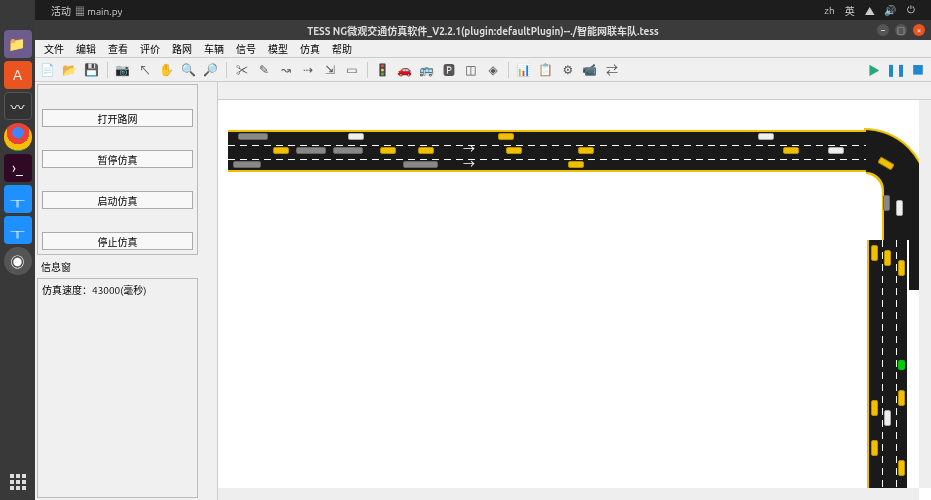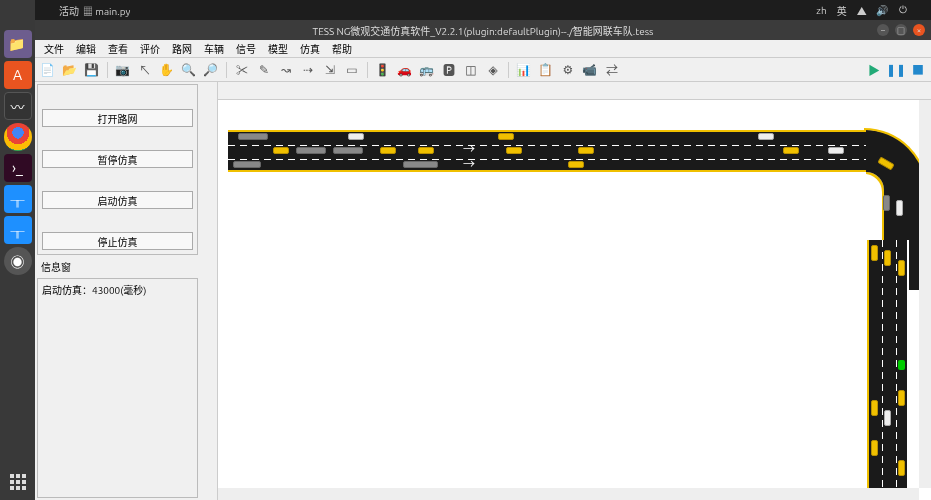--- a/index.html
+++ b/index.html
@@ -9,24 +9,24 @@
 .li-files { background: #6d5d8e; }
 .li-store { background: #e95420; }
 .li-monitor { background: #333; border: 1px solid #555; }
 .li-chrome { background: radial-gradient(circle at 50% 35%, #4285f4 25%, #ea4335 25% 50%, #fbbc05 50% 75%, #34a853 75%); border-radius: 50%; }
 .li-term { background: #300a24; }
 .li-blue { background: #1e90ff; }
 .li-disc { background: #555; border-radius: 50%; }
 .li-apps { background: transparent; display: grid; grid-template-columns: repeat(3,4px); grid-template-rows: repeat(3,4px); gap: 2px; margin-top: auto; margin-bottom: 10px; }
 .li-apps span { background: #ddd; width: 4px; height: 4px; }
 .main { flex: 1; display: flex; flex-direction: column; }
-.topbar { height: 20px; background: #1d1d1d; color: #ccc; display: flex; align-items: center; padding: 0 24px; font-size: 10px; }
+.topbar { height: 20px; background: #1d1d1d; color: #ccc; display: flex; align-items: center; padding: 0 16px; font-size: 10px; }
 .topbar .center { position: absolute; left: 50%; transform: translateX(-50%); margin-top: 36px; }
 .topbar .right { margin-left: auto; display: flex; gap: 10px; align-items: center; }
-.titlebar { height: 20px; background: #3b3b3b; color: #ddd; display: flex; align-items: center; justify-content: center; font-size: 10px; font-weight: normal; position: relative; }
+.titlebar { height: 20px; background: #3b3b3b; color: #ddd; display: flex; align-items: center; justify-content: center; font-size: 10px; font-weight: bold; position: relative; }
 .winbtns { position: absolute; right: 6px; display: flex; gap: 6px; }
 .winbtn { width: 12px; height: 12px; border-radius: 50%; background: #555; font-size: 8px; display: flex; align-items: center; justify-content: center; }
 .winbtn.close { background: #e95420; }
 .app { flex: 1; background: #f0f0f0; display: flex; flex-direction: column; }
 .menubar { height: 18px; background: #f0f0f0; border-bottom: 1px solid #ccc; display: flex; align-items: center; padding: 0 4px; gap: 2px; font-size: 10px; }
 .menubar span { padding: 0 5px; cursor: default; }
 .toolbar { height: 24px; background: #f0f0f0; border-bottom: 1px solid #ccc; display: flex; align-items: center; padding: 0 4px; gap: 4px; }
 .tbtn { width: 18px; height: 18px; display: flex; align-items: center; justify-content: center; color: #555; font-size: 12px; }
 .tsep { width: 1px; height: 16px; background: #ccc; margin: 0 2px; }
 .play { color: #2a7; }
@@ -161,21 +161,21 @@
     <div class="workspace">
       <div class="sidebar">
         <div class="btn-panel">
           <div class="sbtn">打开路网</div>
           <div class="sbtn">暂停仿真</div>
           <div class="sbtn">启动仿真</div>
           <div class="sbtn">停止仿真</div>
         </div>
         <div class="panel-title">信息窗</div>
         <div class="info-panel">
-          <div><span>启动仿真：</span><span>43000(毫秒)</span></div>
+          <div><span>仿真速度：</span><span>43000(毫秒)</span></div>
         </div>
       </div>
 
       <div class="canvas-wrap">
         <div class="ruler-v"></div>
         <div class="ruler-h"></div>
         <div class="canvas">
           <div class="road-h">
             <div class="lane-line" style="top:13px"></div>
             <div class="lane-line" style="top:27px"></div>

